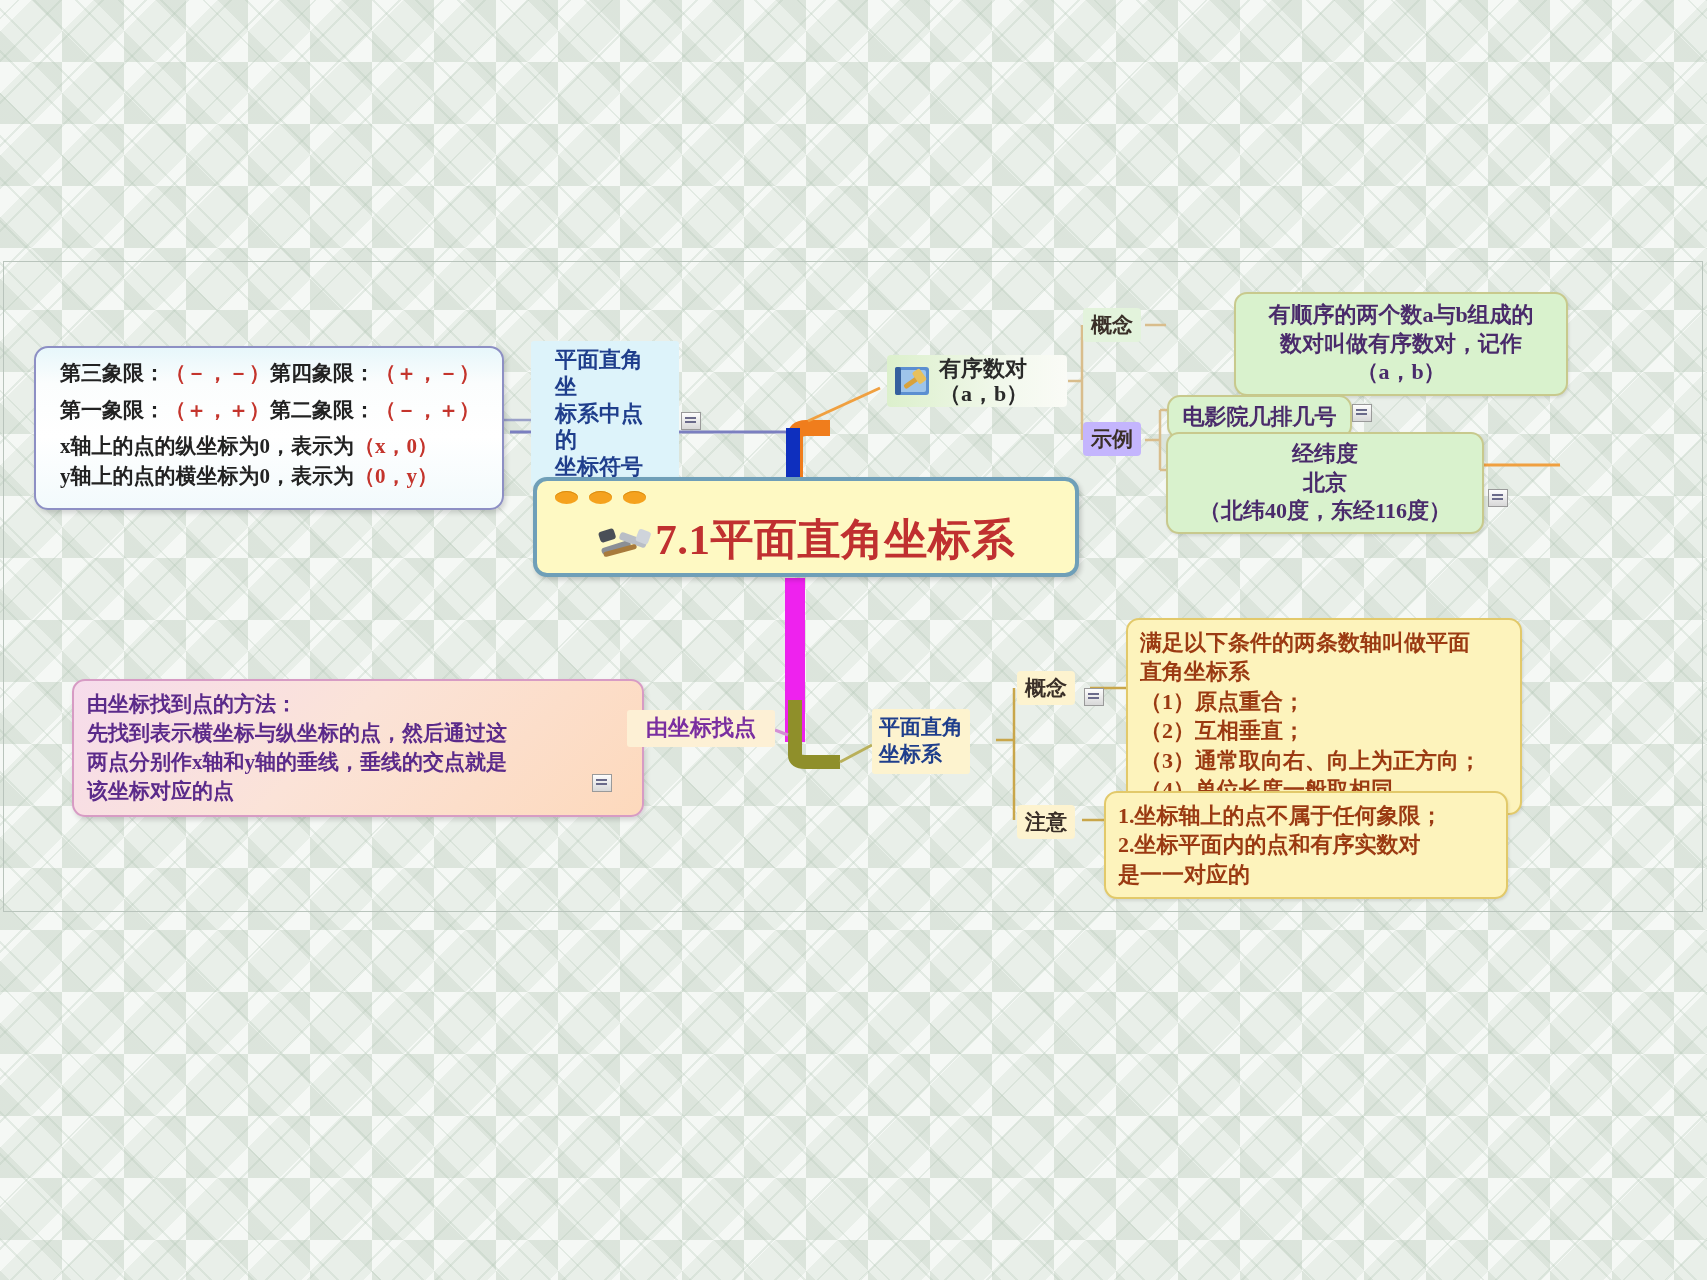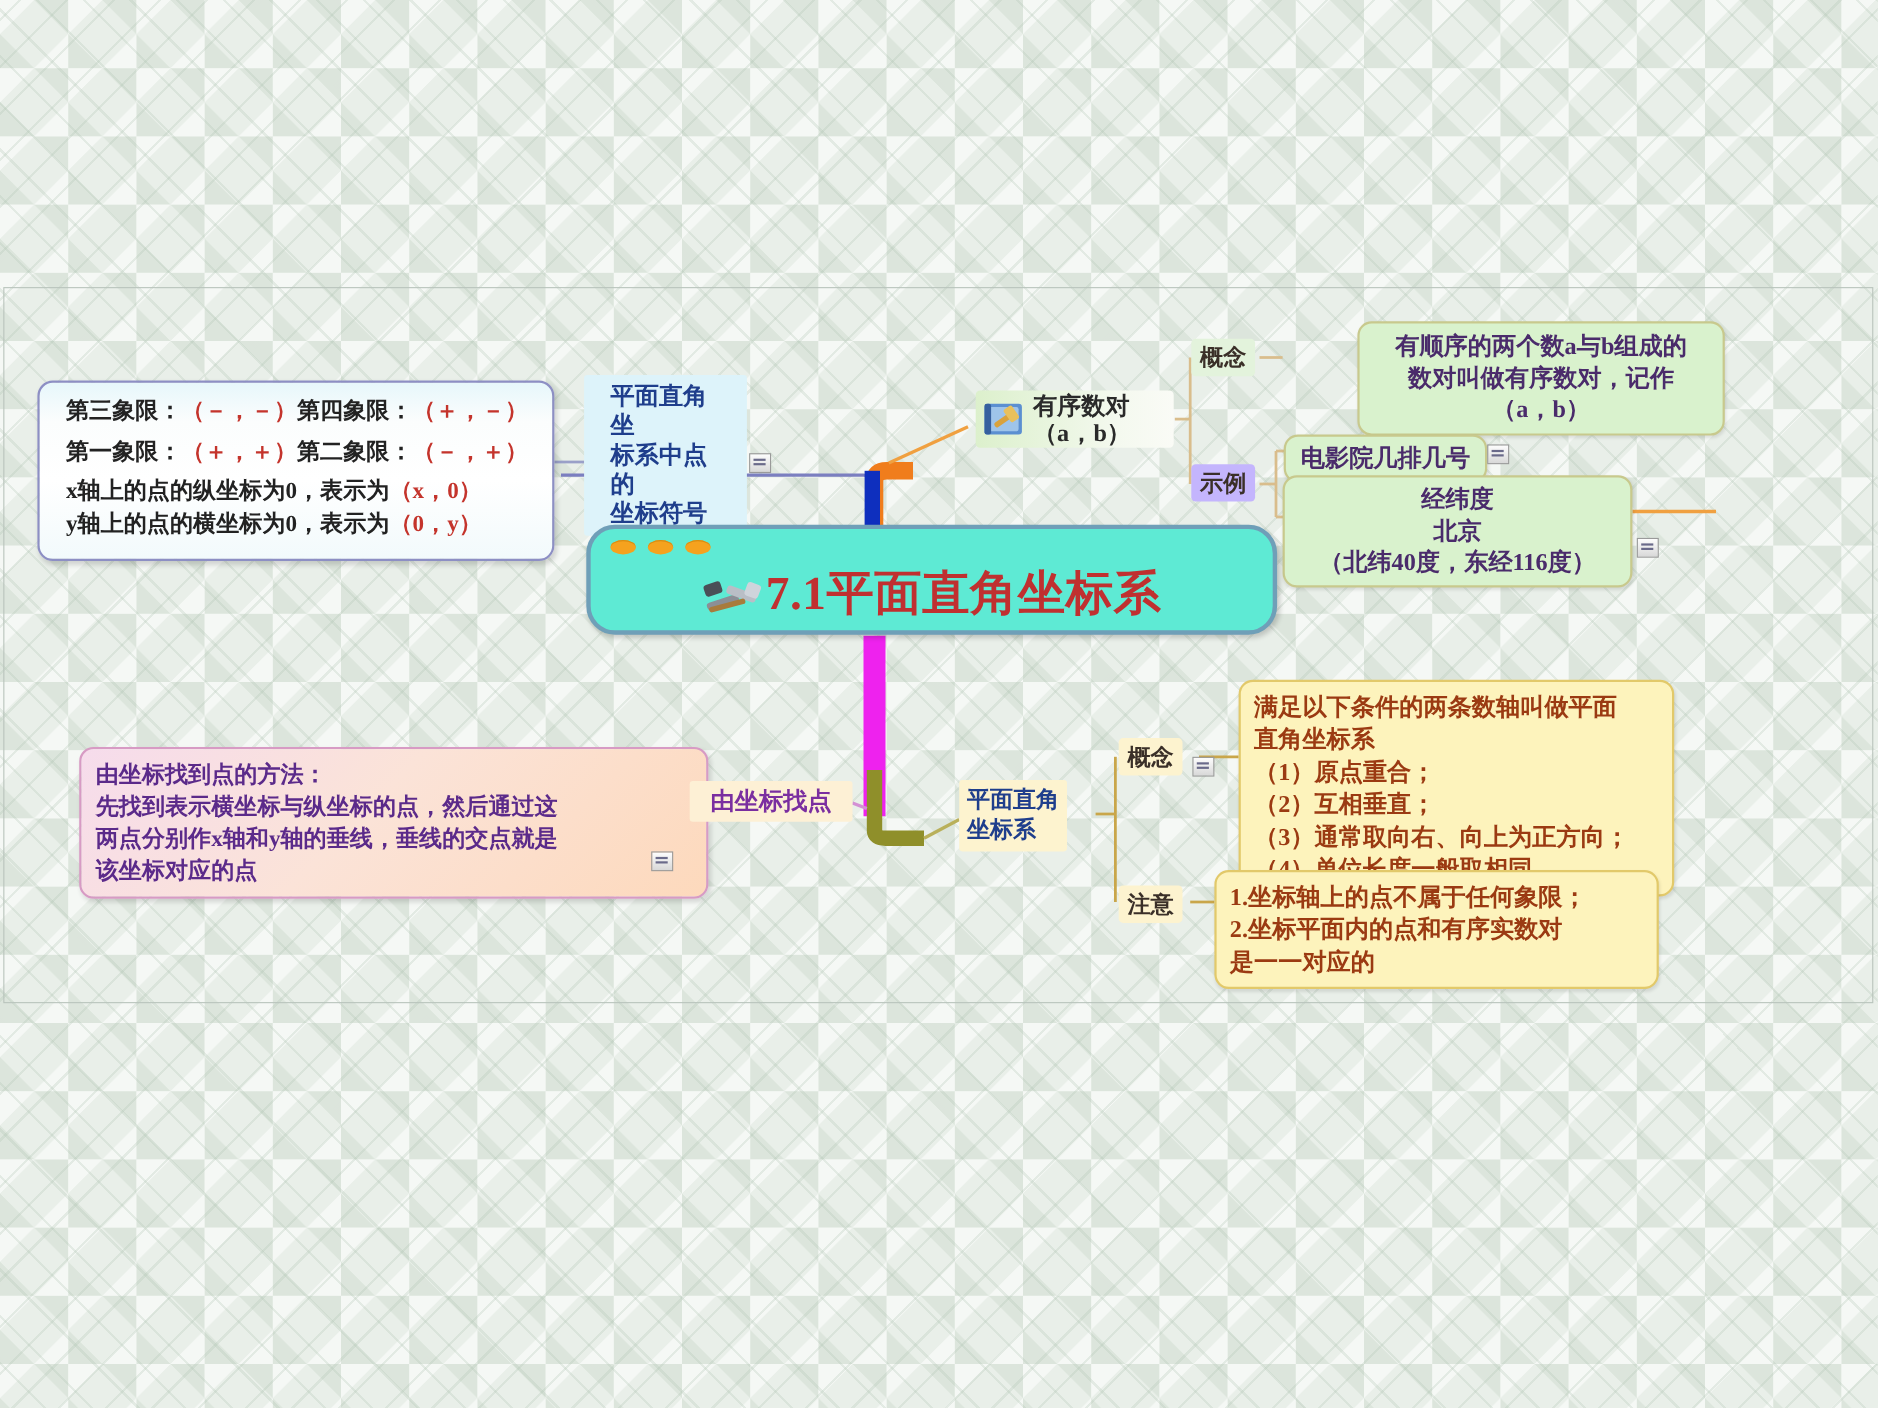--- a/index.html
+++ b/index.html
@@ -34,24 +34,24 @@
   .node{position:absolute;box-sizing:border-box;}
   
   .bubble{
     border-radius:16px;
     padding:8px 14px;
     line-height:1.32;
     font-weight:bold;
   }
   
   #central{
-    left:533px;top:477px;width:628px;height:100px;
-    background:#5eead4;
+    left:533px;top:477px;width:546px;height:100px;
+    background:#fef9c3;
     border:4px solid #6f9fb8;
-    border-radius:26px;
+    border-radius:14px;
     box-shadow:2px 3px 5px rgba(0,0,0,.18);
     z-index:40;
   }
   .dots{position:absolute;left:18px;top:10px;display:flex;gap:11px;}
   .dots i{display:block;width:23px;height:13px;border-radius:50%;
           background:#f5a21e;box-shadow:0 1px 0 #d98c10 inset;}
   #central .title{
     position:absolute;left:0;right:0;top:30px;
     text-align:center;
     font-size:43px;font-weight:bold;color:#c03030;

